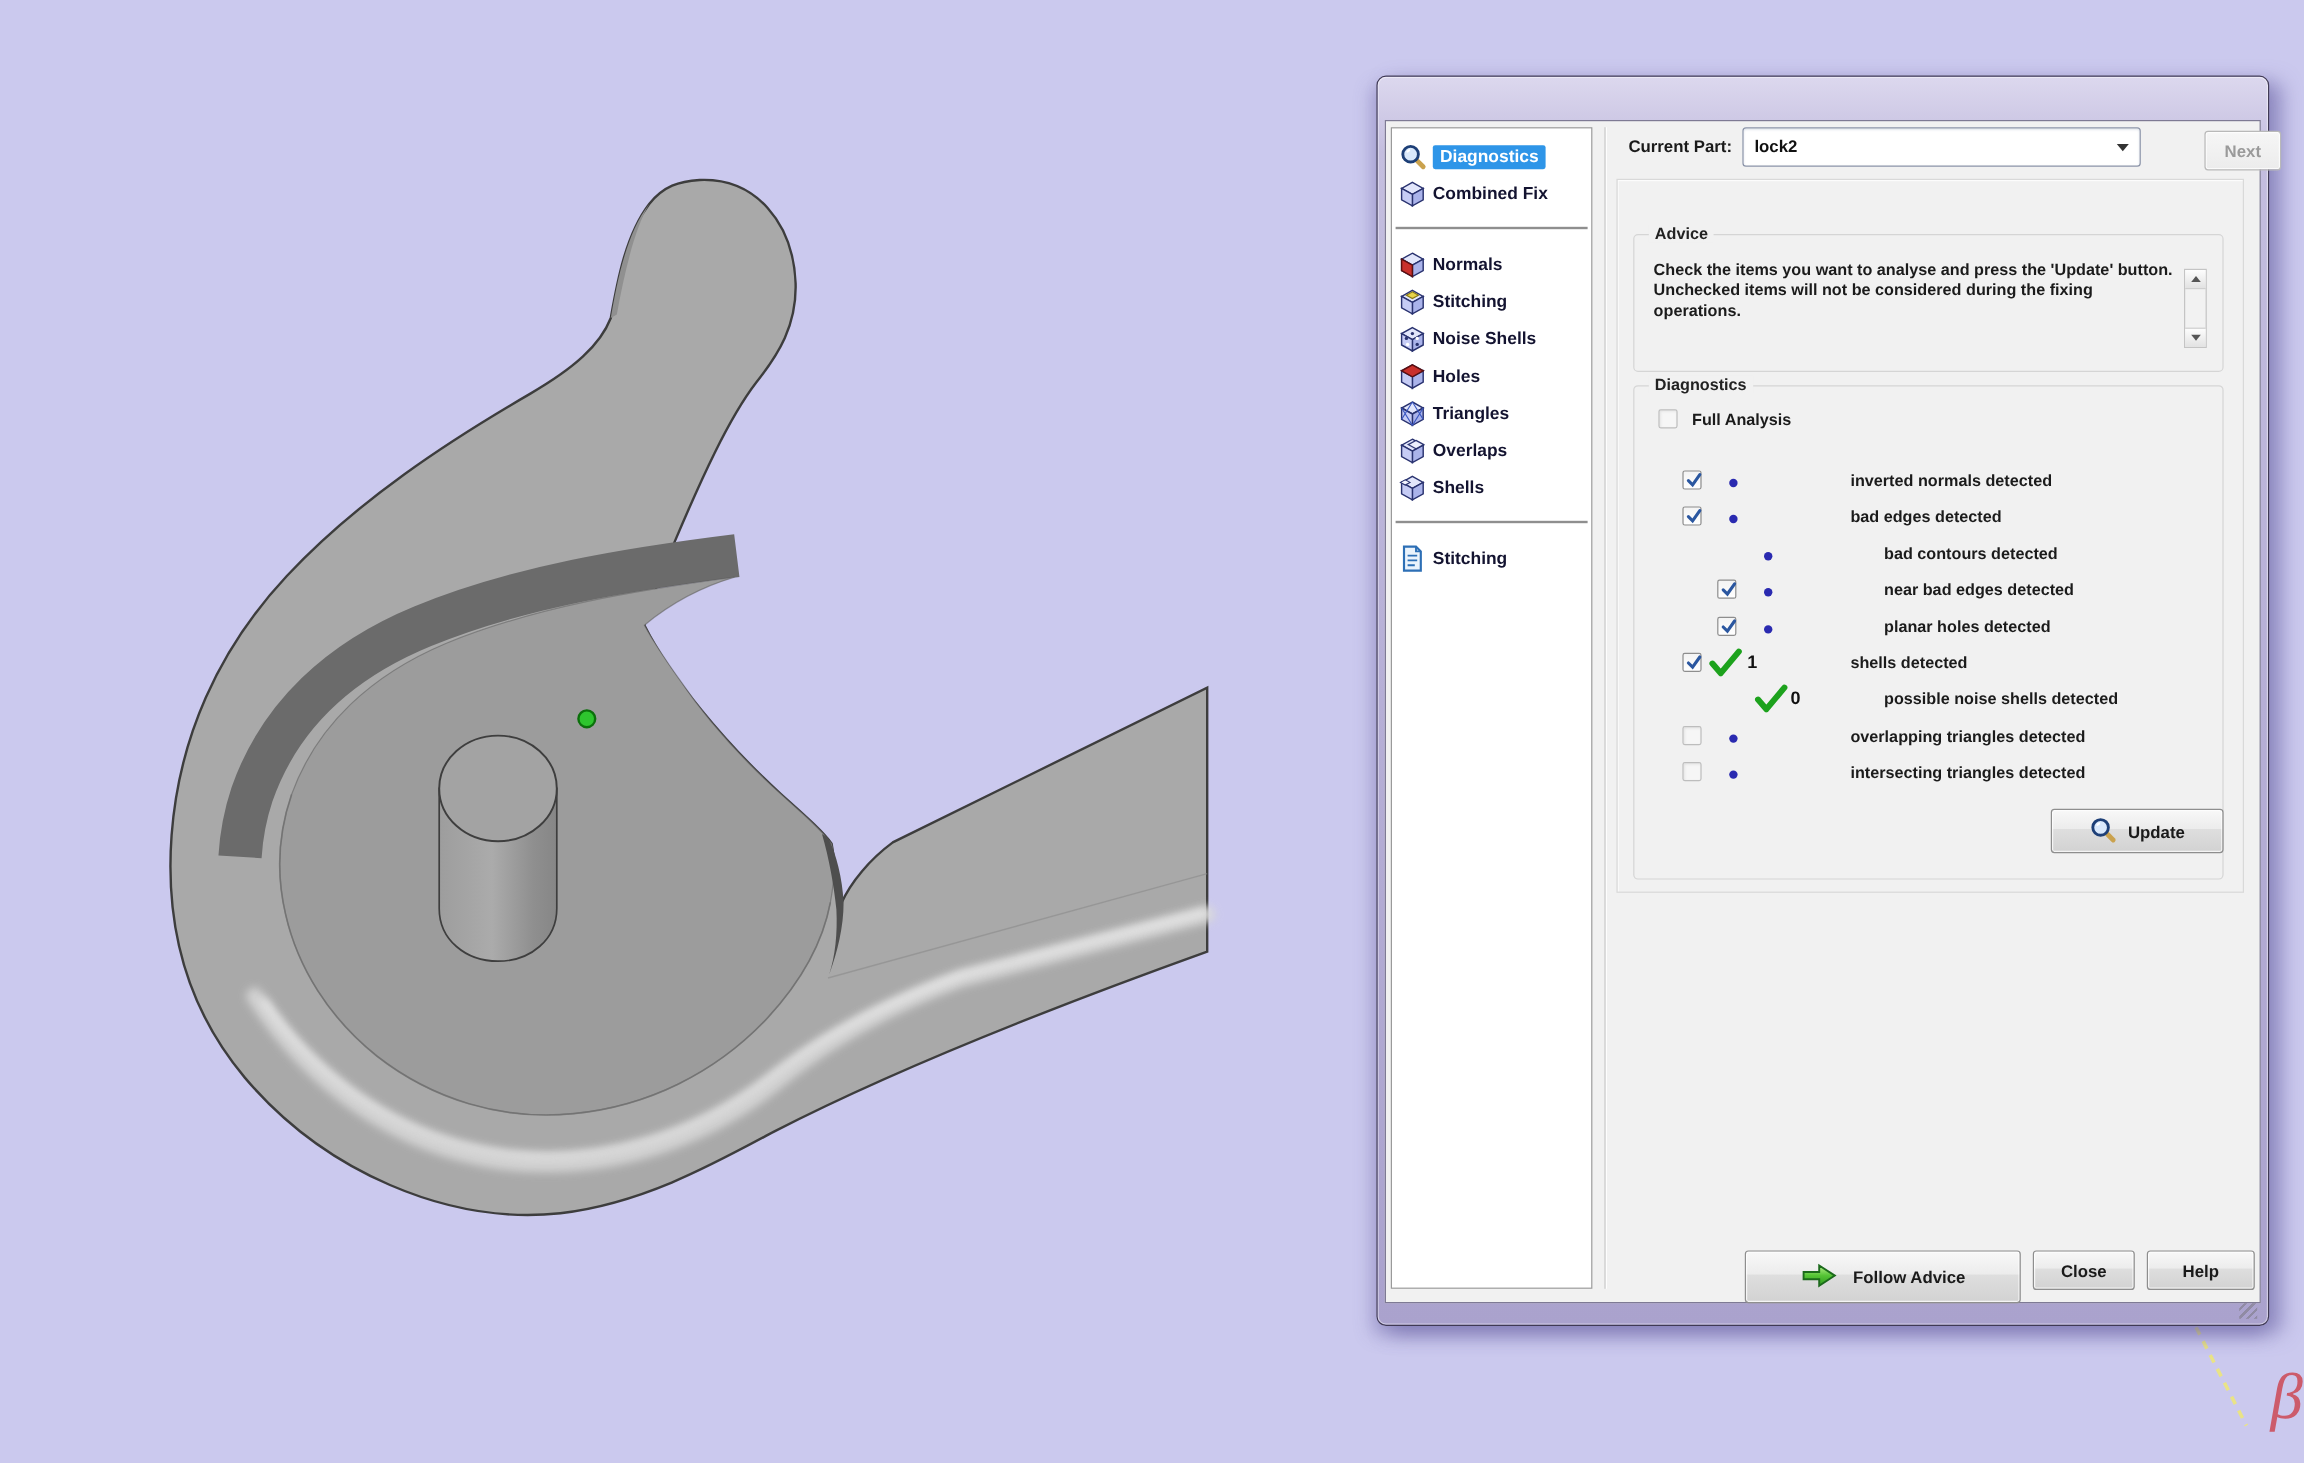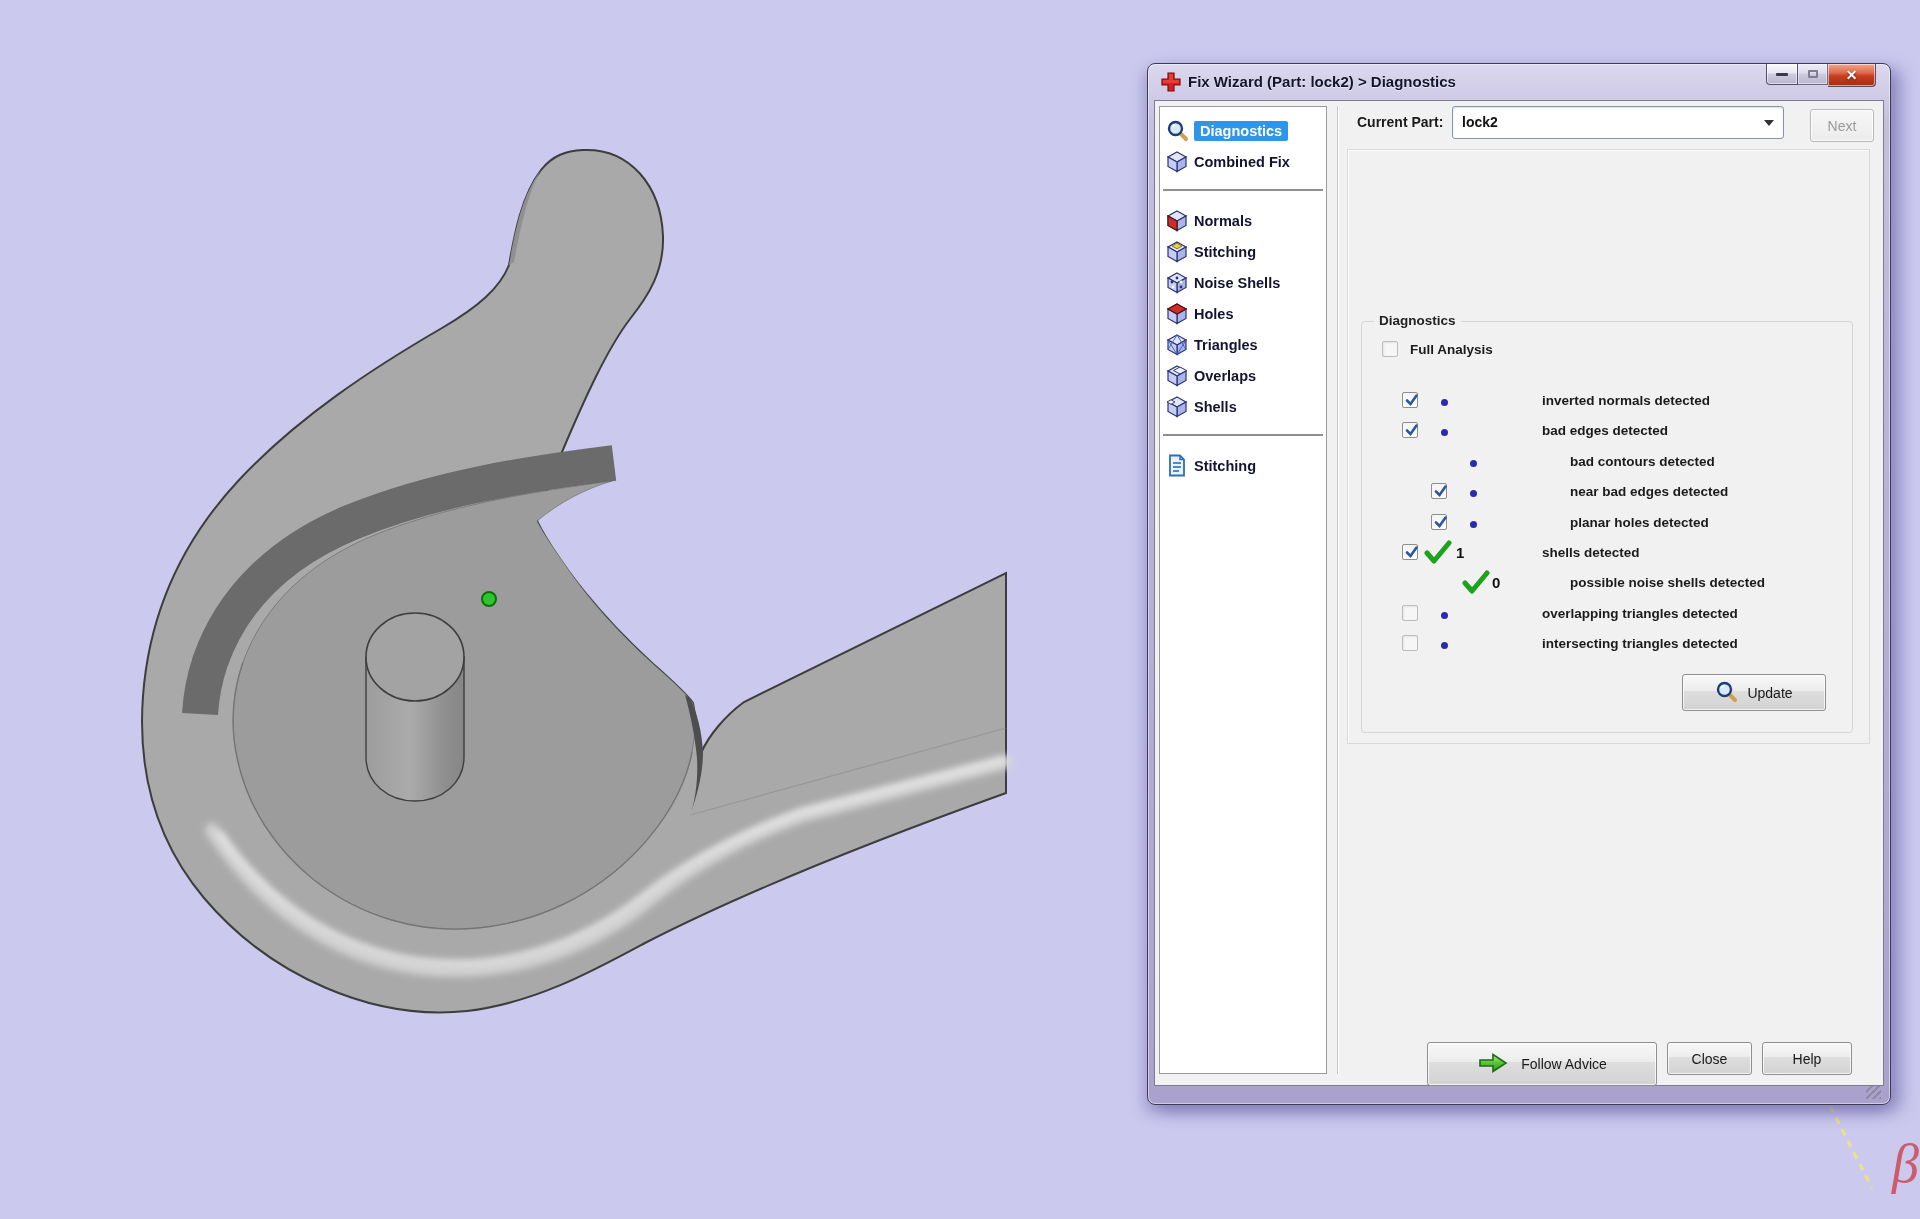--- a/index.html
+++ b/index.html
@@ -54,21 +54,21 @@
   .cp-label { position:absolute; left:10px; top:13px; font-size:14px; font-weight:600; color:#1a1a1a; }
   .combo { position:absolute; left:105px; top:5px; width:332px; height:33px; background:#fff;
            border:1px solid #8a93a8; border-radius:3px; box-shadow:inset 0 1px 2px #d8dde6; }
   .combo-value { position:absolute; left:9px; top:7px; font-size:14px; font-weight:600; color:#111; }
   .combo-btn { position:absolute; right:2px; top:2px; width:24px; height:27px; display:flex;
            align-items:center; justify-content:center; }
   .combo-arrow { width:0; height:0; border-left:5px solid transparent; border-right:5px solid transparent;
            border-top:6px solid #333; }
   .btn { background:linear-gradient(#f8f8f8,#ececec 45%,#dedede 46%,#d2d2d2);
          border:1px solid #8e8e8e; border-radius:3px; box-shadow:inset 0 0 0 1px rgba(255,255,255,.75);
-         font-size:14px; font-weight:400; color:#1a1a1a; display:flex; align-items:center; justify-content:center; }
+         font-size:14px; font-weight:700; color:#1a1a1a; display:flex; align-items:center; justify-content:center;margin-left:27px; }
   .btn-next { position:absolute; left:463px; top:8px; width:64px; height:33px;
          background:linear-gradient(#f6f6f6,#ececec); border-color:#b9b9b9; color:#9a9a9a; }
 
   .etched { position:absolute; left:0px; top:48px; width:523px; height:595px;
             border:1px solid #d9d9d9; box-shadow:inset 1px 1px 0 #fcfcfc; }
 
   .groupbox { position:absolute; left:13px; width:492px; border:1px solid #d5d5d5; border-radius:4px; }
   .gb-label { position:absolute; top:-9px; left:12px; background:#f1f1f1; padding:0 5px;
               font-size:13.5px; font-weight:600; color:#222; }
   .gb-advice { top:45px; height:115px; }
@@ -147,40 +147,20 @@
     <ellipse cx="415" cy="657" rx="49" ry="44" fill="#a3a3a3" stroke="#3e3e3e" stroke-width="1.6"></ellipse>
     <circle cx="489" cy="599" r="7" fill="#2ec52e" stroke="#0b700b" stroke-width="2"></circle>
   </g>
   <g>
     <path d="M1830,1106 L1872,1188" stroke="#e9e387" stroke-width="3" stroke-dasharray="7 6" fill="none"></path>
     <text x="1892" y="1182" font-size="54" font-style="italic" fill="#cc5b6b" font-family="Liberation Serif, serif">β</text>
   </g>
 </svg>
 
 <div class="dialog">
-  <div class="titlebar">
-    <span class="title-icon">
-      <svg width="20" height="20" viewBox="0 0 20 20">
-        <path d="M7,1 h6 v6 h6 v6 h-6 v6 h-6 v-6 h-6 v-6 h6 Z" fill="#d42020" stroke="#7c0d0d" stroke-width="1.2"></path>
-        <path d="M8,2 h4 v6 h6 v3 h-16 v-3 h6 Z" fill="#ef5a4a" opacity="0.55"></path>
-      </svg>
-    </span>
-    <span class="title-text">Fix Wizard (Part: lock2) &gt; Diagnostics</span>
-    <div class="winbtns">
-      <div class="winbtn min">
-          <div class="min-glyph"></div>
-        </div>
-      <div class="winbtn max">
-          <div class="max-glyph"></div>
-        </div>
-      <div class="winbtn close">
-          <span>✕</span>
-        </div>
-    </div>
-  </div>
 
   <div class="client">
     <div class="sidebar" id="sidebar">
         <div class="side-item selected">
           <span class="icn">
             <svg width="23" height="23" viewBox="0 0 23 23">
      <line x1="14" y1="14" x2="20" y2="20" stroke="#caa24e" stroke-width="4" stroke-linecap="round"></line>
      <circle cx="9.5" cy="9.5" r="6.5" fill="#d9e8fb" stroke="#1d3f77" stroke-width="2.4"></circle>
      <path d="M6.5,8 A4,4 0 0 1 9,6" stroke="#fff" stroke-width="1.6" fill="none"></path>
             </svg>
@@ -300,20 +280,32 @@
       <div class="combo">
         <span class="combo-value">lock2</span>
         <div class="combo-btn">
           <div class="combo-arrow"></div>
         </div>
       </div>
       <div class="btn btn-next">Next</div>
 
       <div class="etched">
 
+        <div class="groupbox gb-advice">
+          <span class="gb-label">Advice</span>
+          <div class="advice-text">Check the items you want to analyse and press the 'Update' button. Unchecked items will not be considered during the fixing operations.</div>
+          <div class="scrollbar">
+            <div class="sb-btn sb-up">
+                <div class="tri-up"></div>
+              </div>
+            <div class="sb-btn sb-dn">
+                <div class="tri-dn"></div>
+              </div>
+          </div>
+        </div>
 
         <div class="groupbox gb-diag">
           <span class="gb-label">Diagnostics</span>
           <div class="fa-row">
             <div class="cb unchecked" style="left:0;top:0;"></div>
             <span class="fa-label">Full Analysis</span>
           </div>
           <div id="diag-rows">
               <div class="diag-row" style="top: 69px;">
                 <div class="cb" style="left: 40px; top: 1px;">

